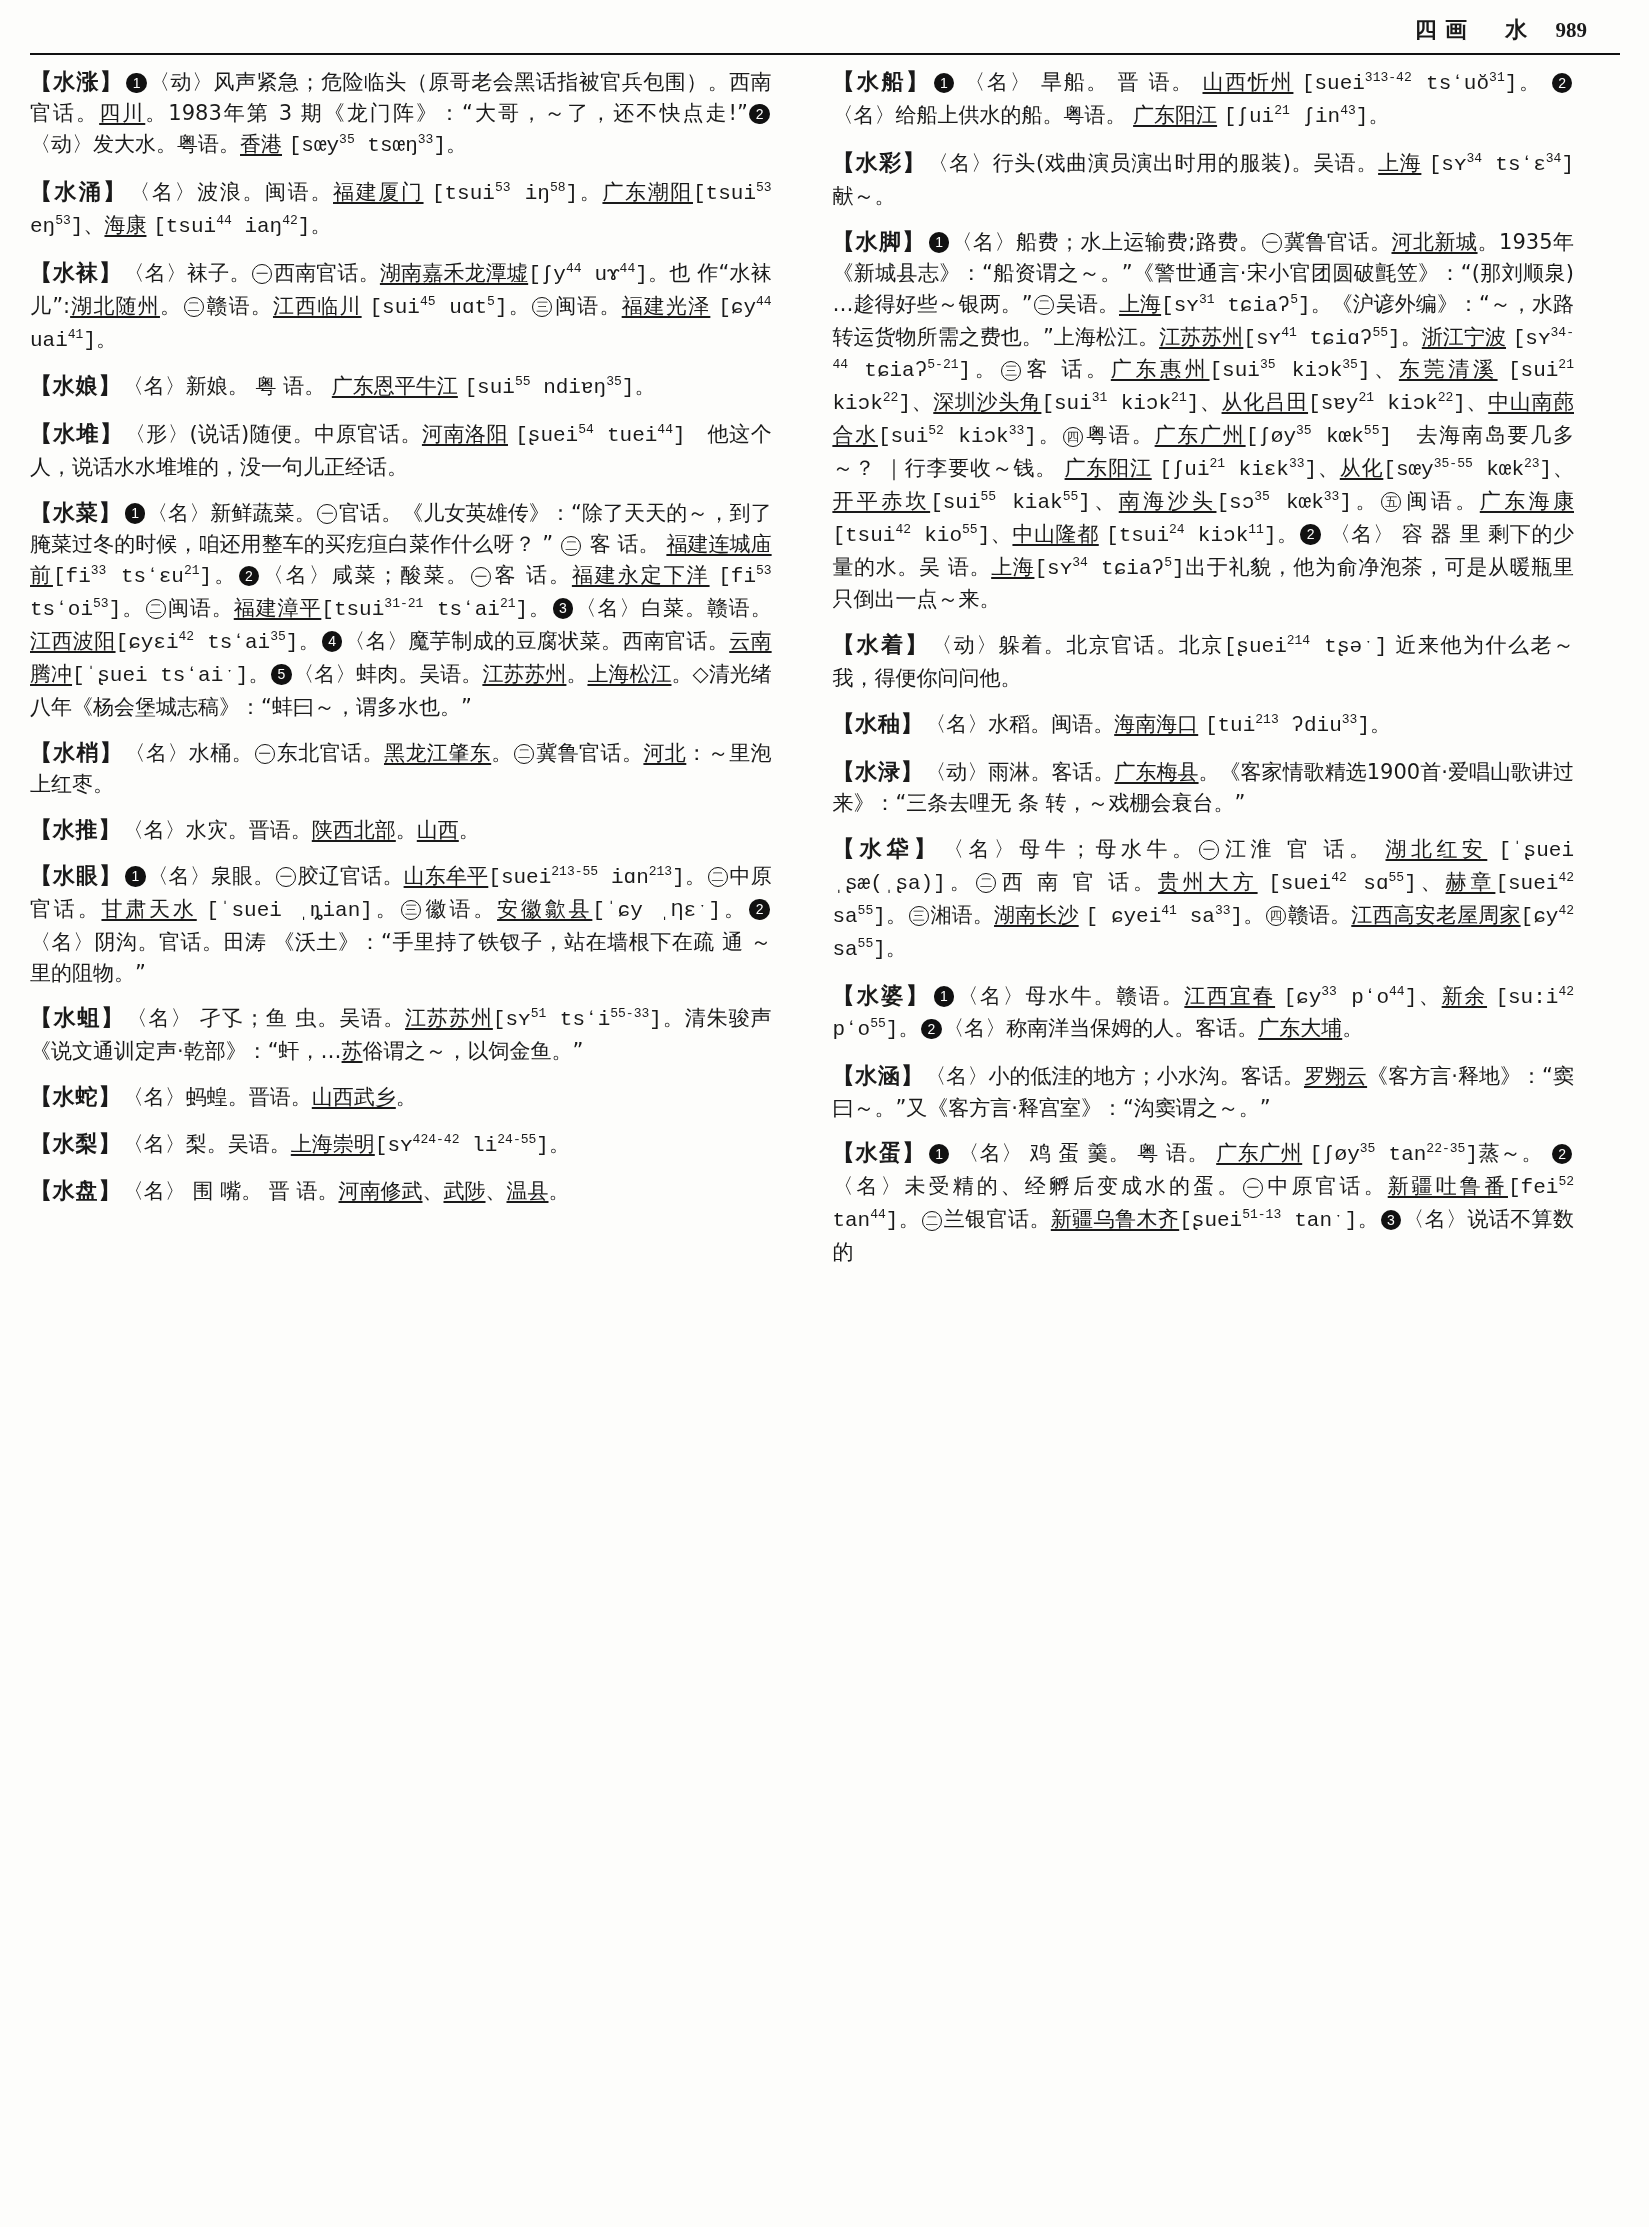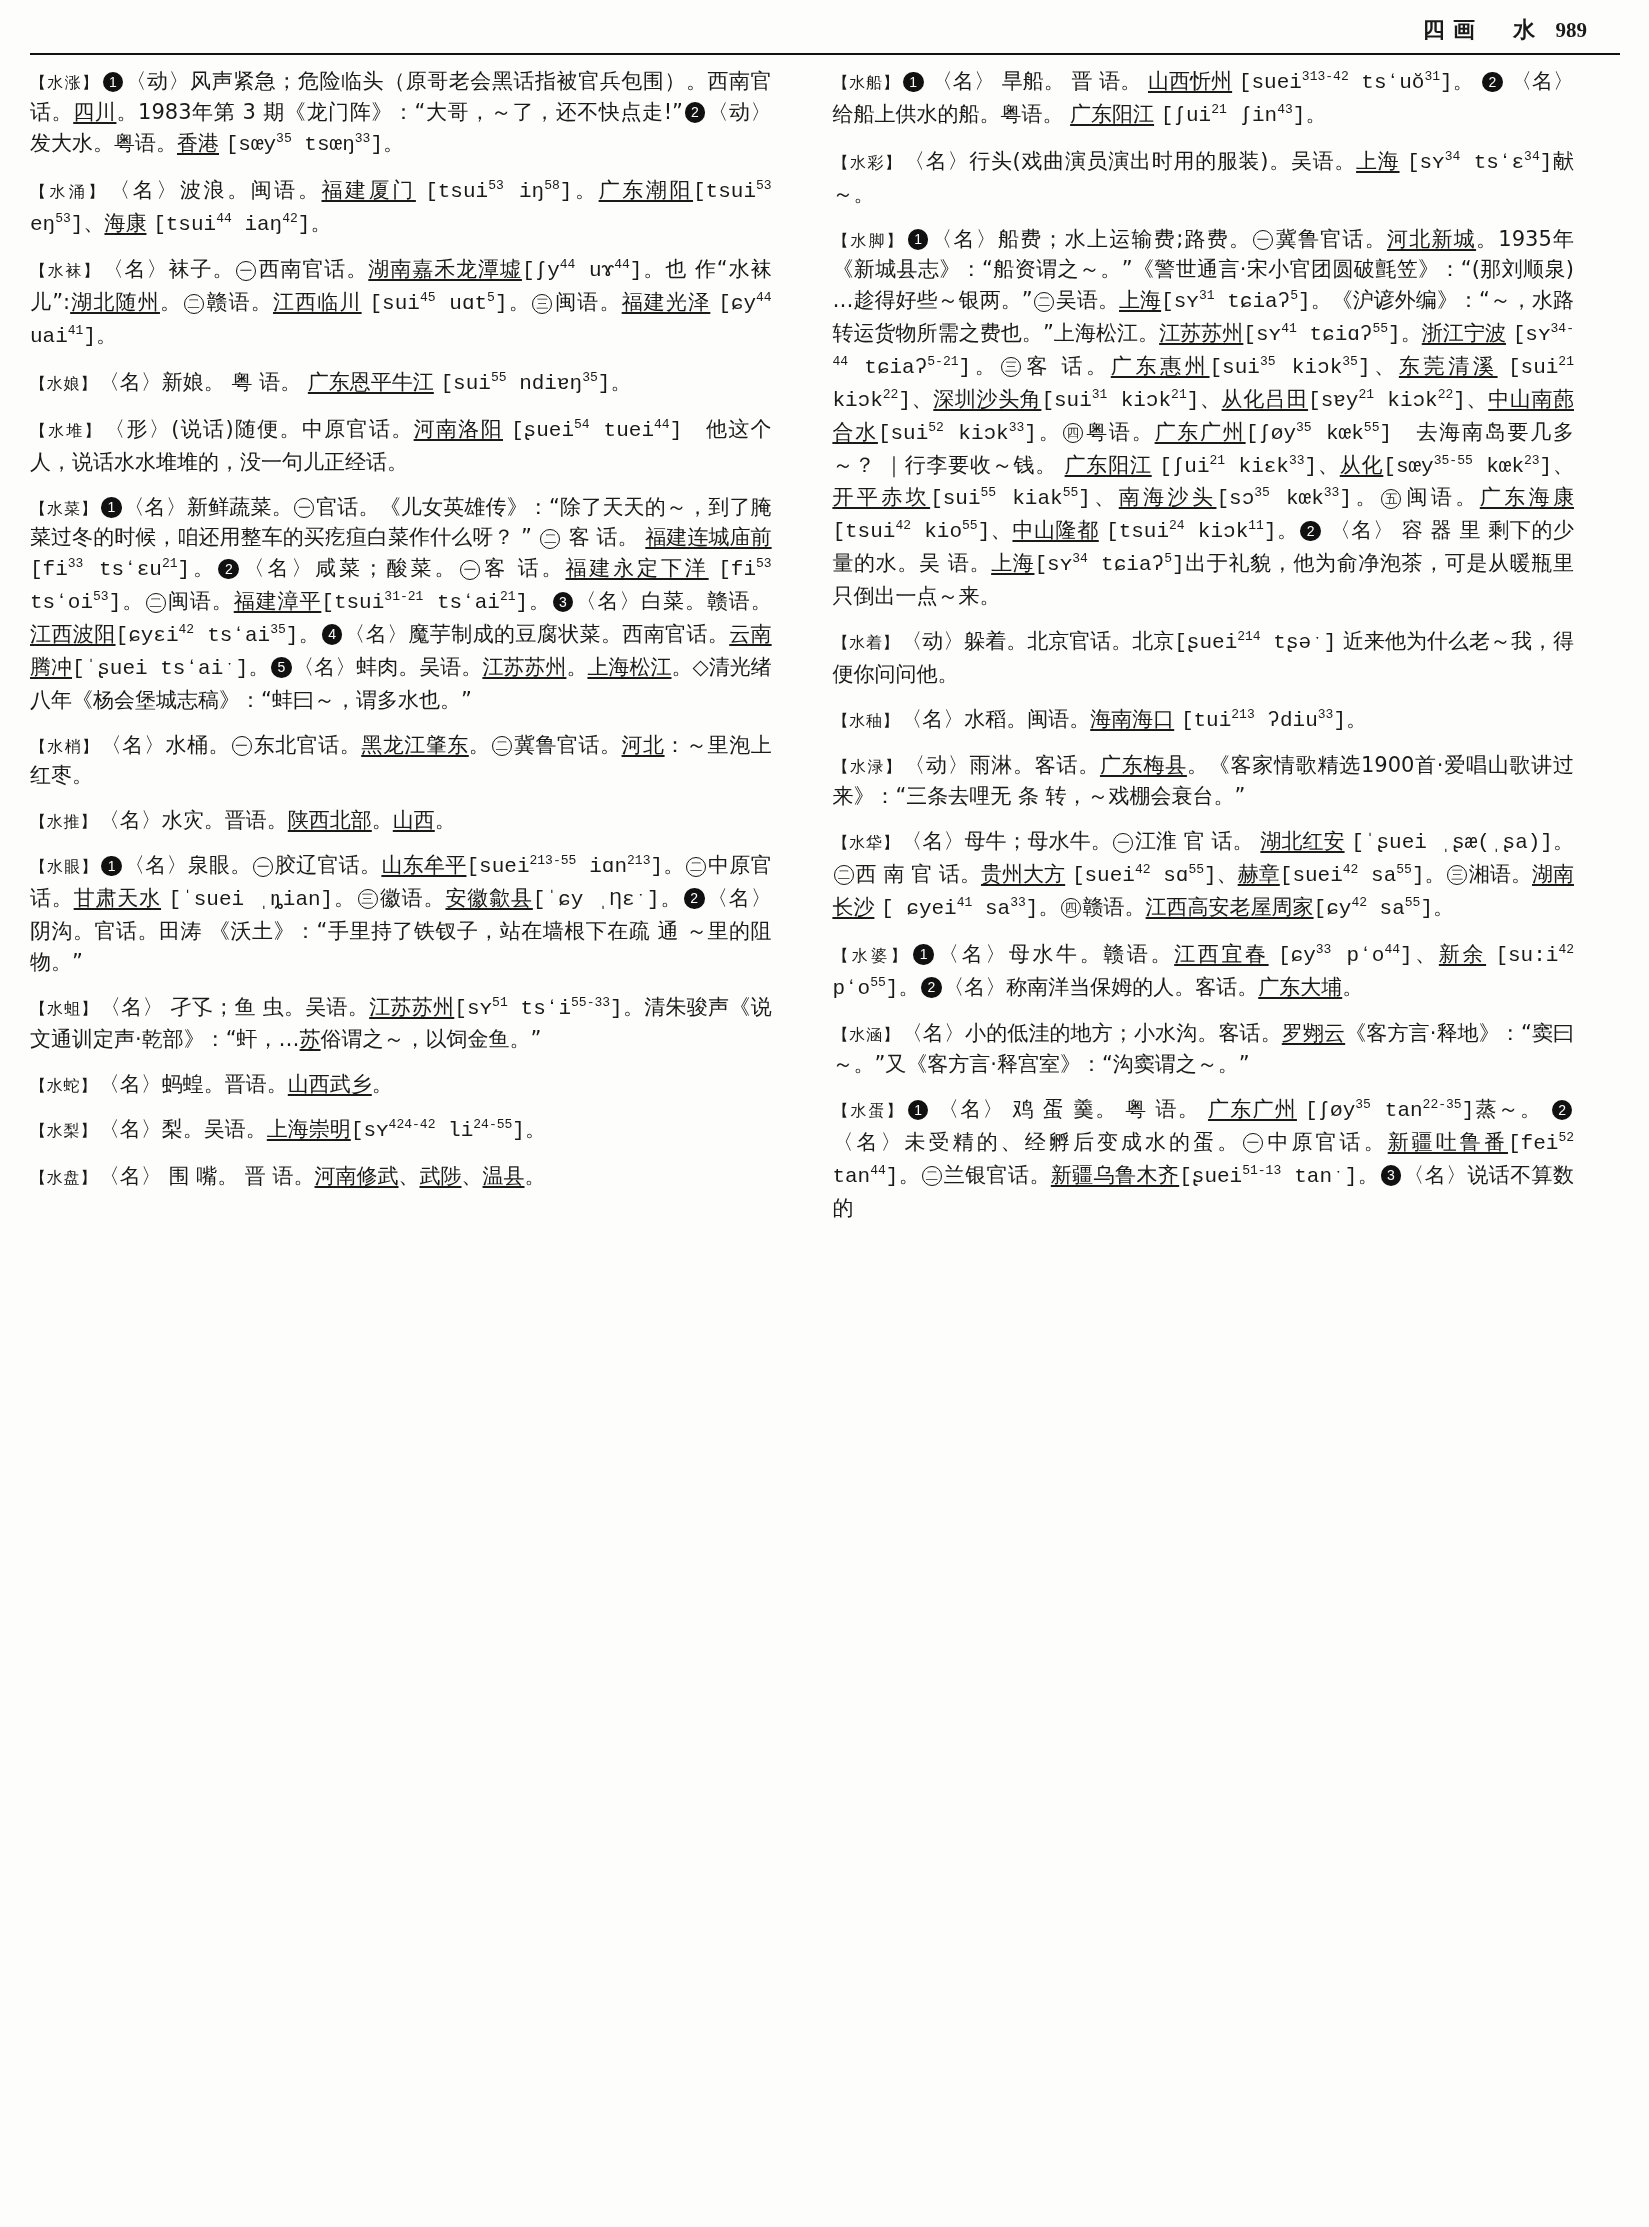--- a/index.html
+++ b/index.html
@@ -19,21 +19,21 @@
     height: 2227px;
     box-sizing: border-box;
     padding: 15px 30px 8.2px 30px;
     background: #fdfdfb;
   }
   
   .runhead {
     display: flex;
     justify-content: flex-end;
     align-items: baseline;
-    gap: 12px;
+    gap: 20px;
     font-size: 22px;
     font-weight: bold;
     letter-spacing: 1.6px;
     padding-right: 33px;
     height: 31px;
     text-align: center;
   }
   .runhead .rh-chapter { letter-spacing: 8.2px; }
   .runhead .rh-page {
     font-family: "Liberation Serif", serif;
@@ -60,22 +60,22 @@
   .gutter { width: 18px; }
 
   .entry {
     margin-bottom: 14px;
     font-size: 21px;
     line-height: 1.47;
     text-align: justify;
     text-justify: inter-character;
   }
   .hw {
-    font-weight: normal;
-    font-size: 16px;
+    font-weight: bold;
+    font-size: 22px;
     letter-spacing: 0.8px;
     margin-right: 1.6px;
     white-space: nowrap;
   }
   .num {
     display: inline-block;
     width: 20.6px;
     height: 20.6px;
     line-height: 20.6px;
     border-radius: 50%;

